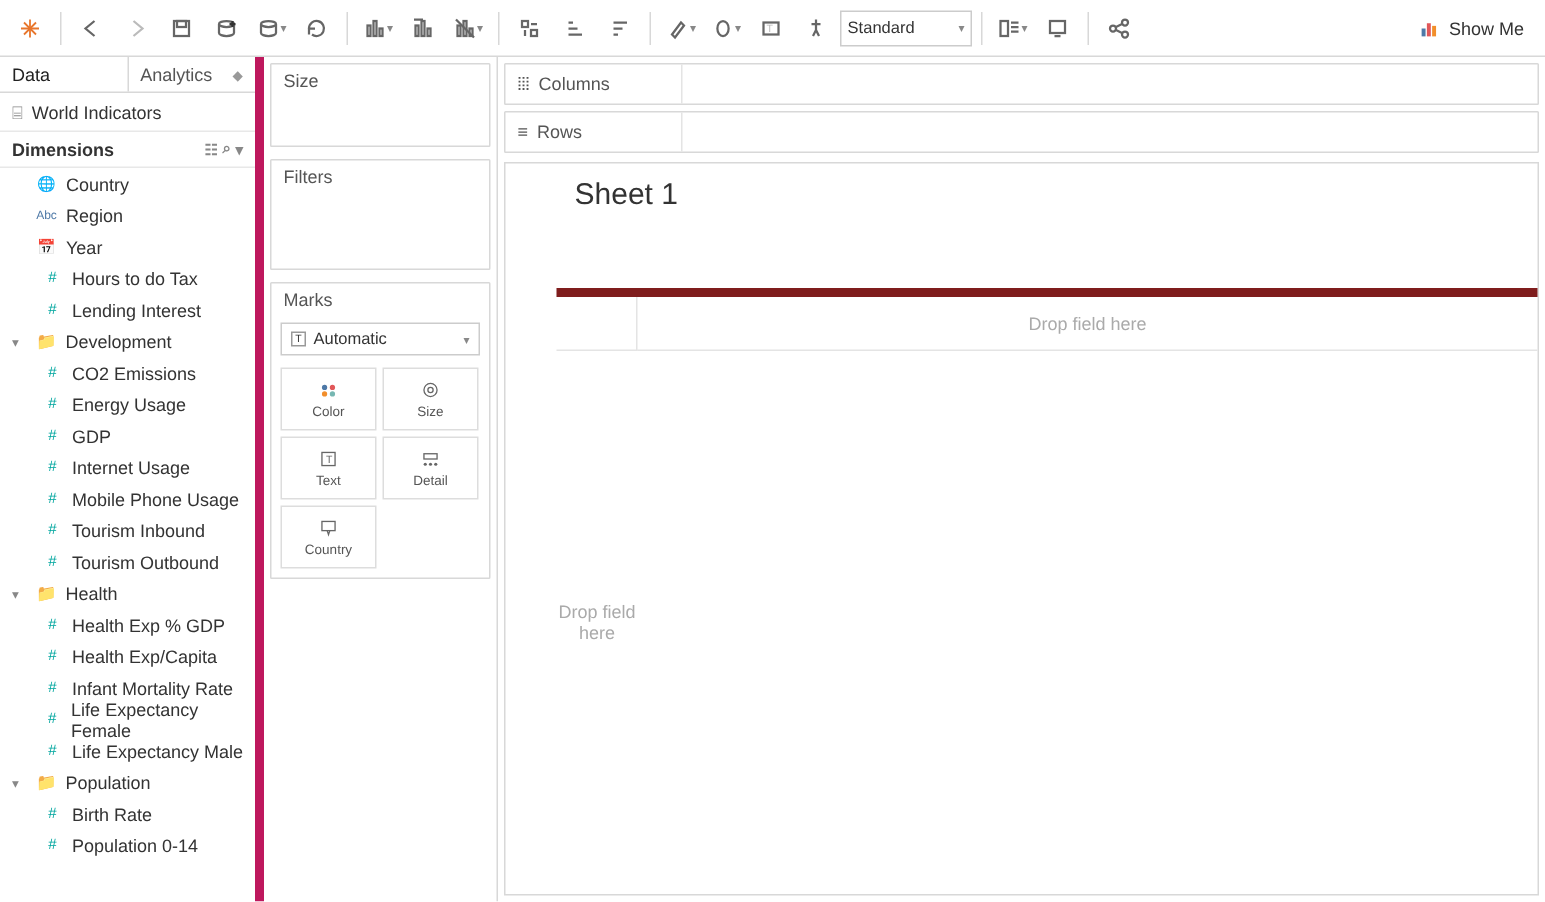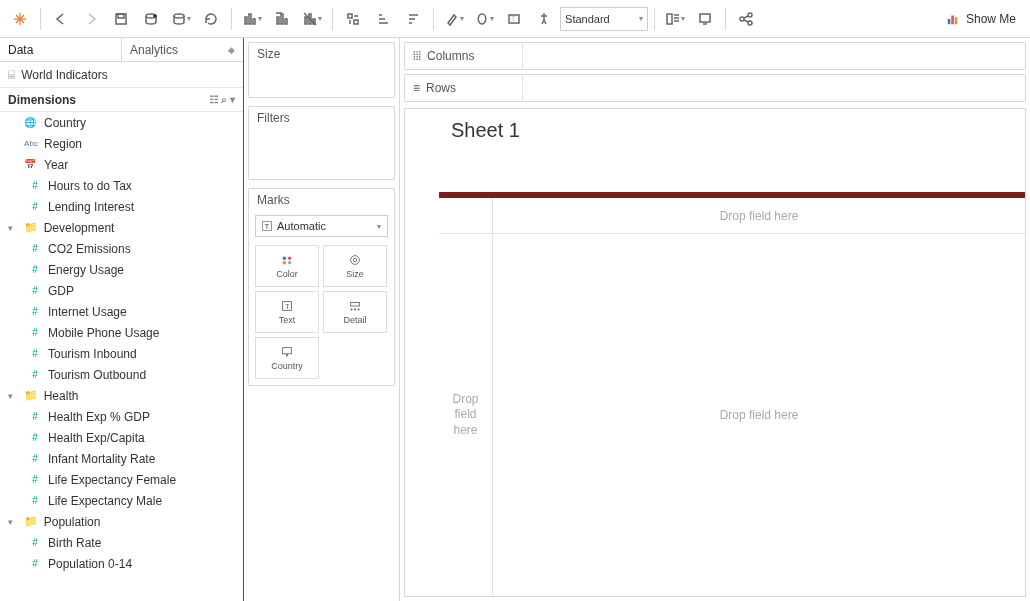--- a/index.html
+++ b/index.html
@@ -9,21 +9,21 @@
 .toolbar { height: 38px; border-bottom: 1px solid #d8d8d8; display: flex; align-items: center; padding: 0 6px; gap: 2px; }
 .tool-btn { width: 28px; height: 28px; display: flex; align-items: center; justify-content: center; border-radius: 2px; cursor: pointer; color: #555; }
 .tool-btn svg { width: 16px; height: 16px; stroke: #666; fill: none; stroke-width: 1.5; }
 .tool-sep { width: 1px; height: 22px; background: #d8d8d8; margin: 0 4px; }
 .tool-btn.wide { width: auto; padding: 0 4px; }
 .fit-select { height: 24px; width: 88px; border: 1px solid #ccc; font-size: 11px; padding: 0 4px; background: #fff; display: flex; align-items: center; justify-content: space-between; }
 .showme { margin-left: auto; display: flex; align-items: center; gap: 6px; padding: 0 8px; height: 28px; cursor: pointer; font-size: 12px; color: #333; }
 
 
 .main { display: flex; height: calc(601px - 38px); }
-.left { width: 244px; border-right: 1px solid #be185d; display: flex; flex-direction: column; }
+.left { width: 176px; border-right: 6px solid #be185d; display: flex; flex-direction: column; }
 .mid { width: 156px; border-right: 1px solid #d8d8d8; padding: 4px; }
 .right { flex: 1; display: flex; flex-direction: column; }
 
 
 .tabs { height: 24px; border-bottom: 1px solid #d8d8d8; display: flex; }
 .tab { flex: 1; display: flex; align-items: center; padding: 0 8px; font-size: 12px; color: #555; border-right: 1px solid #d8d8d8; cursor: pointer; }
 .tab.active { color: #222; font-weight: 500; }
 .tab:last-child { border-right: none; justify-content: space-between; }
 .datasource { height: 26px; display: flex; align-items: center; padding: 0 8px; gap: 6px; border-bottom: 1px solid #e8e8e8; color: #333; }
 .section-hdr { height: 24px; display: flex; align-items: center; padding: 0 8px; font-weight: 600; font-size: 12px; border-bottom: 1px solid #e8e8e8; justify-content: space-between; }
@@ -415,18 +415,17 @@
       <div class="shelf-row-label">
           <span>≡</span>
           <span>Rows</span>
         </div>
     </div>
     <div class="canvas">
       <div class="sheet-title">Sheet 1</div>
       <div class="drop-grid">
         <div class="drop-cell"></div>
         <div class="drop-cell">Drop field here</div>
-        <div class="drop-cell" style="line-height:1.3">Drop<br>field<br>here</div>
         <div class="drop-cell">Drop field here</div>
       </div>
     </div>
   </div>
 </div>
 
 </body></html>

